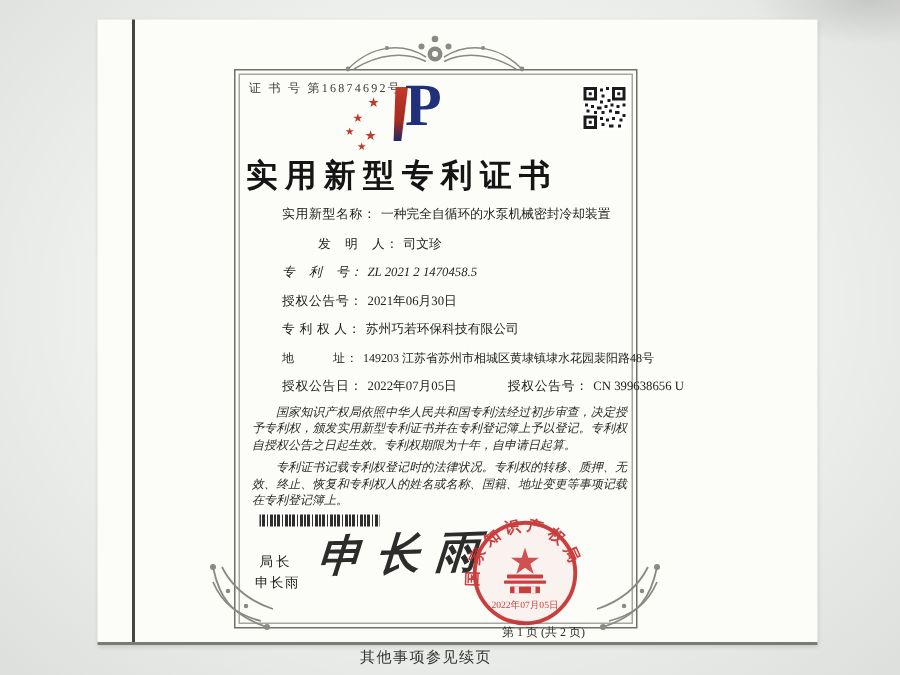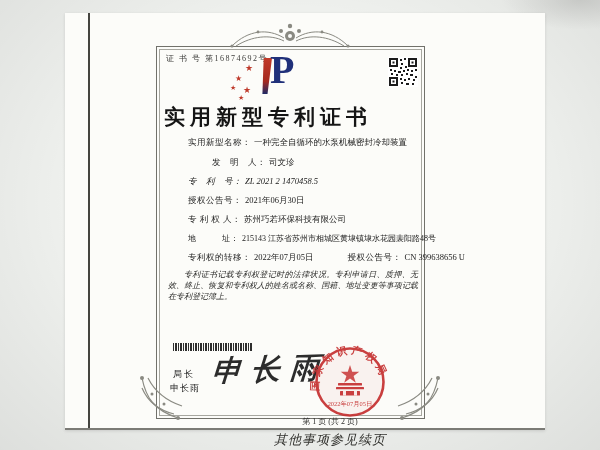--- a/index.html
+++ b/index.html
@@ -34,23 +34,23 @@
     font-size:8px;line-height:11px;font-style:italic;color:#2a2a28;text-align:justify;}
   .legal p{margin:0 0 4px 0;text-indent:2em;}
   .barcode{position:absolute;left:173px;top:343px;width:80px;height:8px;
     background:repeating-linear-gradient(90deg,#2e2e2e 0 1px,transparent 1px 2px,#2e2e2e 2px 4px,transparent 4px 5px);}
   .director-label{position:absolute;left:173px;top:368px;font-size:9px;letter-spacing:2px;}
   .director-name{position:absolute;left:170px;top:382px;font-size:9px;letter-spacing:1px;}
   .signature{position:absolute;left:212px;top:350px;font-size:29px;color:#161616;
     font-style:italic;letter-spacing:10px;transform:rotate(-2deg) skewX(-6deg);
     font-family:"DejaVu Serif",serif;font-weight:600;opacity:0.9;}
   .seal{position:absolute;left:309px;top:341px;width:82px;height:82px;opacity:0.92;}
-  .pageno{position:absolute;left:270px;top:416px;width:120px;text-align:center;font-size:8px;color:#2e2e2c;}
-  .footnote{position:absolute;left:240px;top:431px;width:180px;text-align:center;
-    font-size:13px;font-style:italic;color:#33332f;letter-spacing:1px;}
+  .pageno{position:absolute;left:270px;top:416px;width:120px;text-align:right;font-size:8px;color:#2e2e2c;}
+  .footnote{position:absolute;left:240px;top:431px;width:180px;
+    font-size:10px;color:#33332f;letter-spacing:1px;}
   .garland{position:absolute;left:228px;top:20px;}
   .lace{position:absolute;}
   .smudge{position:absolute;left:500px;top:0;width:100px;height:30px;
     background:radial-gradient(ellipse at 80% 0%,rgba(120,120,118,0.25),rgba(0,0,0,0) 70%);}
 </style>
 </head>
 <body>
 
 <div class="vignette"></div>
 <div class="smudge"></div>
@@ -169,28 +169,29 @@
 <div class="row" style="top:176px;font-style:italic;">
   <span class="lbl">专　利　号：</span><span class="val">ZL 2021 2 1470458.5</span>
 </div>
 <div class="row" style="top:195px;">
   <span class="lbl">授权公告号：</span><span class="val">2021年06月30日</span>
 </div>
 <div class="row" style="top:214px;">
   <span class="lbl">专 利 权 人：</span><span class="val">苏州巧若环保科技有限公司</span>
 </div>
 <div class="row" style="top:233px;font-size:8px;">
-  <span class="lbl">地　　　址：</span><span class="val">215143 江苏省苏州市相城区黄埭镇埭水花园裴阳路48号</span>
+  <span class="lbl">地　　　址：</span><span class="val">149203 江苏省苏州市相城区黄埭镇埭水花园裴阳路48号</span>
 </div>
 <div class="row row2col" style="top:252px;">
-  <span class="lbl">专利权的转移：</span><span class="val">2022年07月05日</span><span class="lbl col2">授权公告号：</span><span class="val">CN 399638656 U</span>
+  <span class="lbl">授权公告日：</span><span class="val">2022年07月05日</span><span class="lbl col2">授权公告号：</span><span class="val">CN 399638656 U</span>
 </div>
 
 <div class="legal">
-  <p>专利证书记载专利权登记时的法律状况。专利申请日、质押、无效、终止、恢复和专利权人的姓名或名称、国籍、地址变更等事项记载在专利登记簿上。</p>
+  <p>国家知识产权局依照中华人民共和国专利法经过初步审查，决定授予专利权，颁发实用新型专利证书并在专利登记簿上予以登记。专利权自授权公告之日起生效。专利权期限为十年，自申请日起算。</p>
+  <p>专利证书记载专利权登记时的法律状况。专利权的转移、质押、无效、终止、恢复和专利权人的姓名或名称、国籍、地址变更等事项记载在专利登记簿上。</p>
 </div>
 
 <div class="barcode"></div>
 
 <div class="director-label">局长</div>
 <div class="director-name">申长雨</div>
 <div class="signature">申长雨</div>
 
 <svg class="seal" width="82" height="82" viewBox="0 0 82 82">
   <defs>

